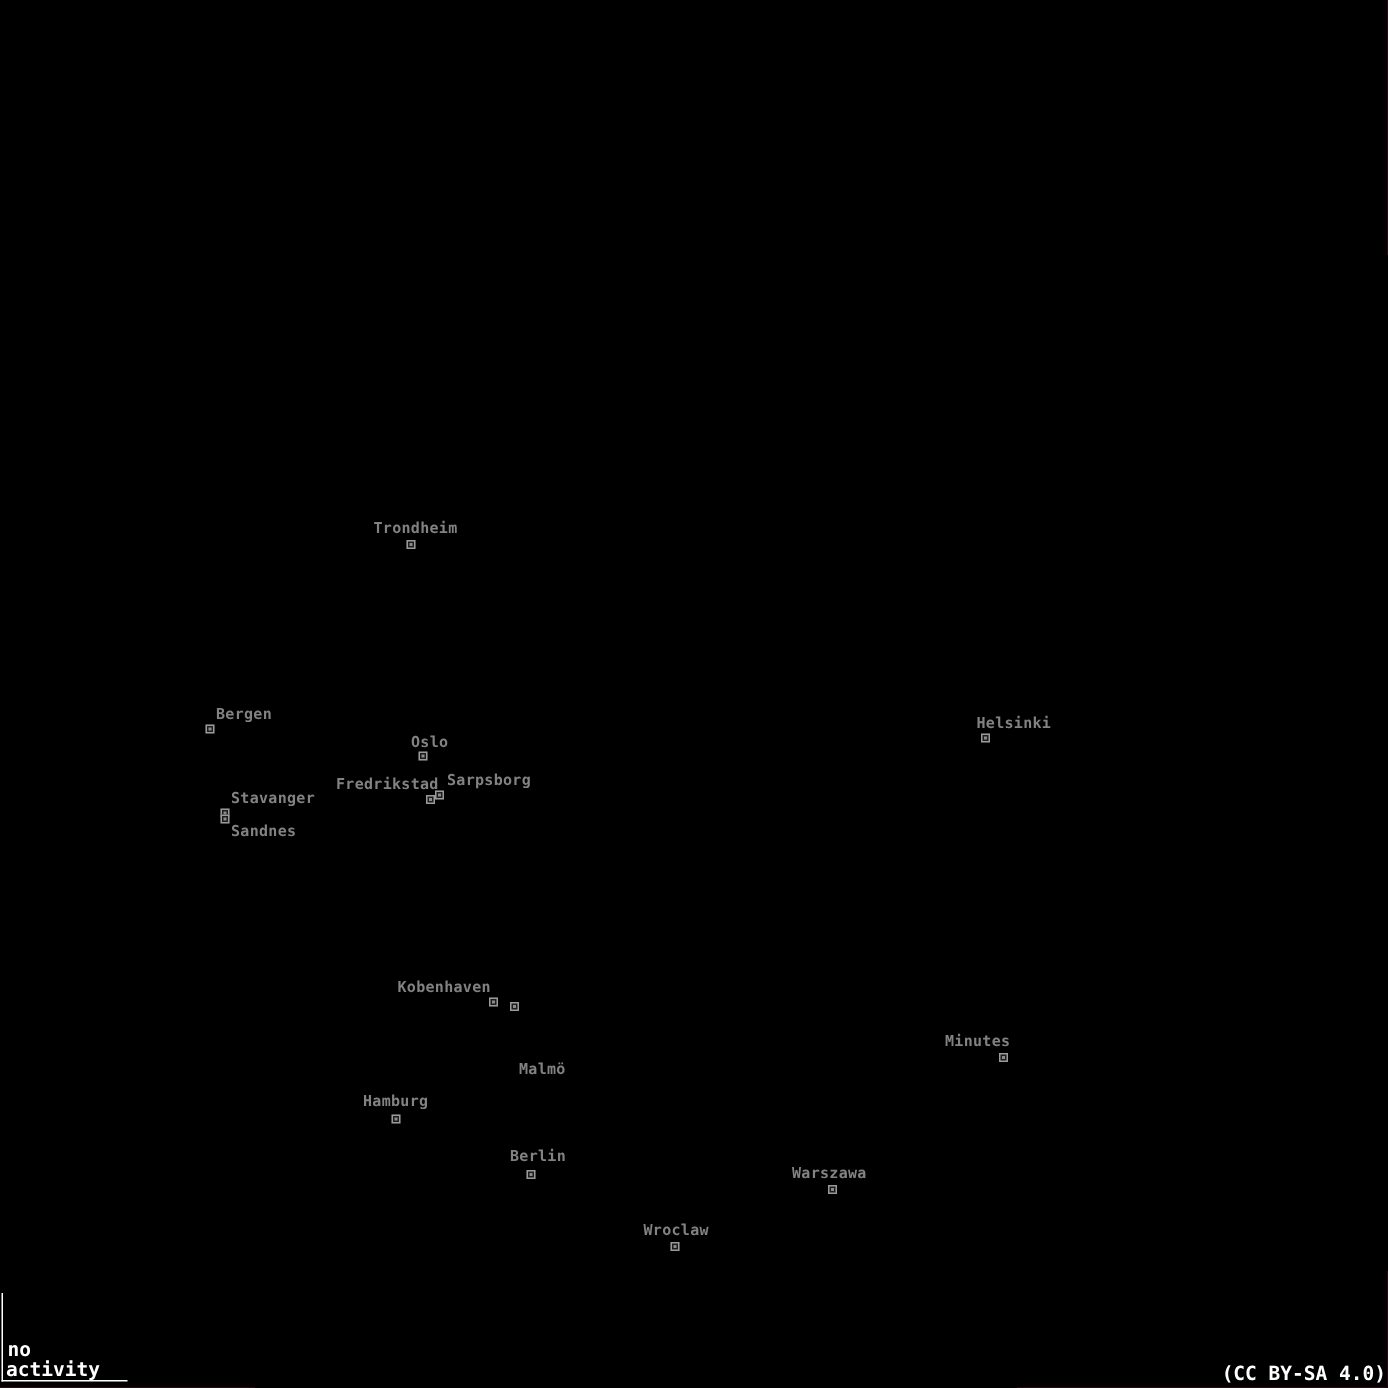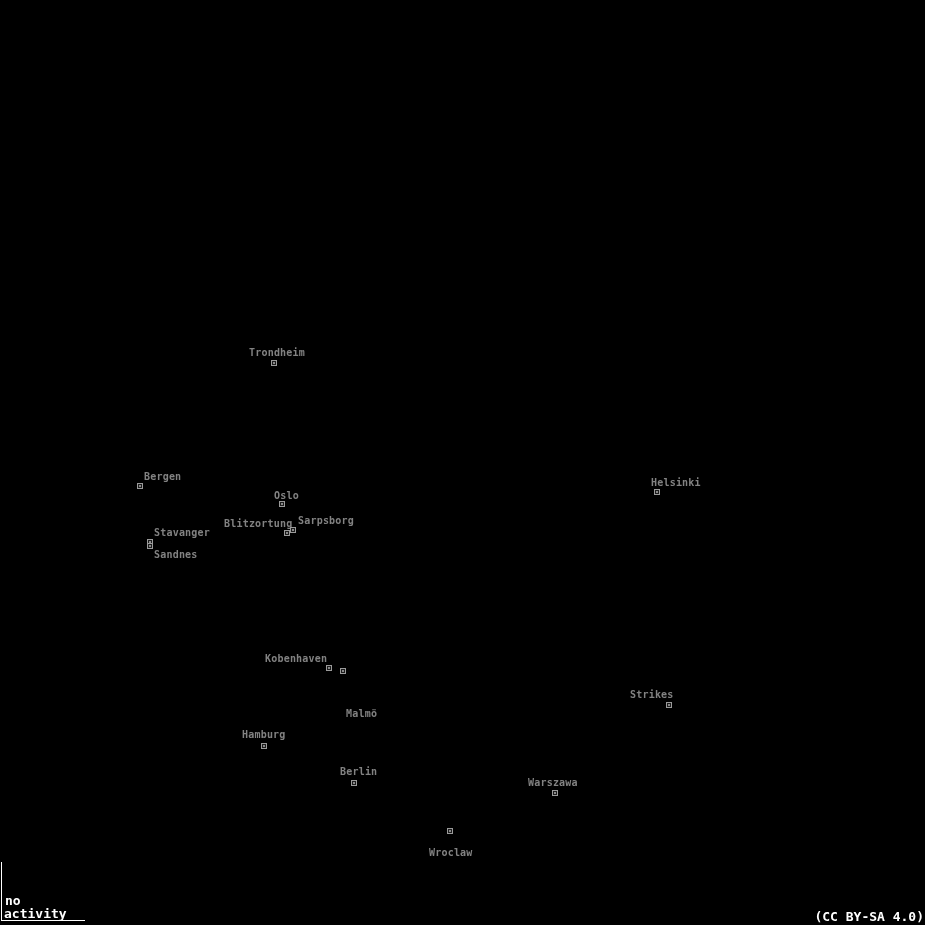--- a/index.html
+++ b/index.html
@@ -110,43 +110,43 @@
       </div>
     </div>
 
   <div class="map-layer" style="background: rgb(0, 0, 0);">
       <span class="city-label" style="left: 249px; top: 348px; color: rgb(130, 130, 130);">Trondheim</span>
       <span class="city-marker" style="left: 271px; top: 360px;"></span>
       <span class="city-label" style="left: 144px; top: 472px; color: rgb(130, 130, 130);">Bergen</span>
       <span class="city-marker" style="left: 137px; top: 483px;"></span>
       <span class="city-label" style="left: 274px; top: 491px; color: rgb(130, 130, 130);">Oslo</span>
       <span class="city-marker" style="left: 279px; top: 501px;"></span>
-      <span class="city-label" style="left: 224px; top: 519px; color: rgb(130, 130, 130);">Blitzortung</span>
+      <span class="city-label" style="left: 224px; top: 519px; color: rgb(130, 130, 130);">Fredrikstad</span>
       <span class="city-marker" style="left: 284px; top: 530px;"></span>
       <span class="city-label" style="left: 298px; top: 516px; color: rgb(130, 130, 130);">Sarpsborg</span>
       <span class="city-marker" style="left: 290px; top: 527px;"></span>
       <span class="city-label" style="left: 154px; top: 528px; color: rgb(130, 130, 130);">Stavanger</span>
       <span class="city-marker" style="left: 147px; top: 539px;"></span>
       <span class="city-label" style="left: 154px; top: 550px; color: rgb(130, 130, 130);">Sandnes</span>
       <span class="city-marker" style="left: 147px; top: 543px;"></span>
       <span class="city-label" style="left: 614px; top: 478px; color: rgb(130, 130, 130); margin-left: 37px;">Helsinki</span>
       <span class="city-marker" style="left: 654px; top: 489px;"></span>
       <span class="city-label" style="left: 265px; top: 654px; color: rgb(130, 130, 130);">Kobenhaven</span>
       <span class="city-marker" style="left: 326px; top: 665px;"></span>
       <span class="city-label" style="left: 346px; top: 674px; color: rgb(130, 130, 130); margin-top: 35px;">Malmö</span>
       <span class="city-marker" style="left: 340px; top: 668px;"></span>
-      <span class="city-label" style="left: 630px; top: 690px; color: rgb(130, 130, 130);">Strikes</span>
+      <span class="city-label" style="left: 630px; top: 690px; color: rgb(130, 130, 130);">Minutes</span>
       <span class="city-marker" style="left: 666px; top: 702px;"></span>
       <span class="city-label" style="left: 242px; top: 730px; color: rgb(130, 130, 130);">Hamburg</span>
       <span class="city-marker" style="left: 261px; top: 743px;"></span>
       <span class="city-label" style="left: 340px; top: 767px; color: rgb(130, 130, 130);">Berlin</span>
       <span class="city-marker" style="left: 351px; top: 780px;"></span>
       <span class="city-label" style="left: 528px; top: 778px; color: rgb(130, 130, 130);">Warszawa</span>
       <span class="city-marker" style="left: 552px; top: 790px;"></span>
-      <span class="city-label" style="left: 429px; top: 816px; color: rgb(130, 130, 130); margin-top: 32px;">Wroclaw</span>
+      <span class="city-label" style="left: 429px; top: 816px; color: rgb(130, 130, 130);">Wroclaw</span>
       <span class="city-marker" style="left: 447px; top: 828px;"></span>
     </div>
 
   <div class="axis-v"></div>
   <div class="axis-h"></div>
   <span class="abs activity-line1">no</span>
   <span class="abs activity-line2">activity</span>
 
   <span class="abs license">(CC BY-SA 4.0)</span>
 </div>

